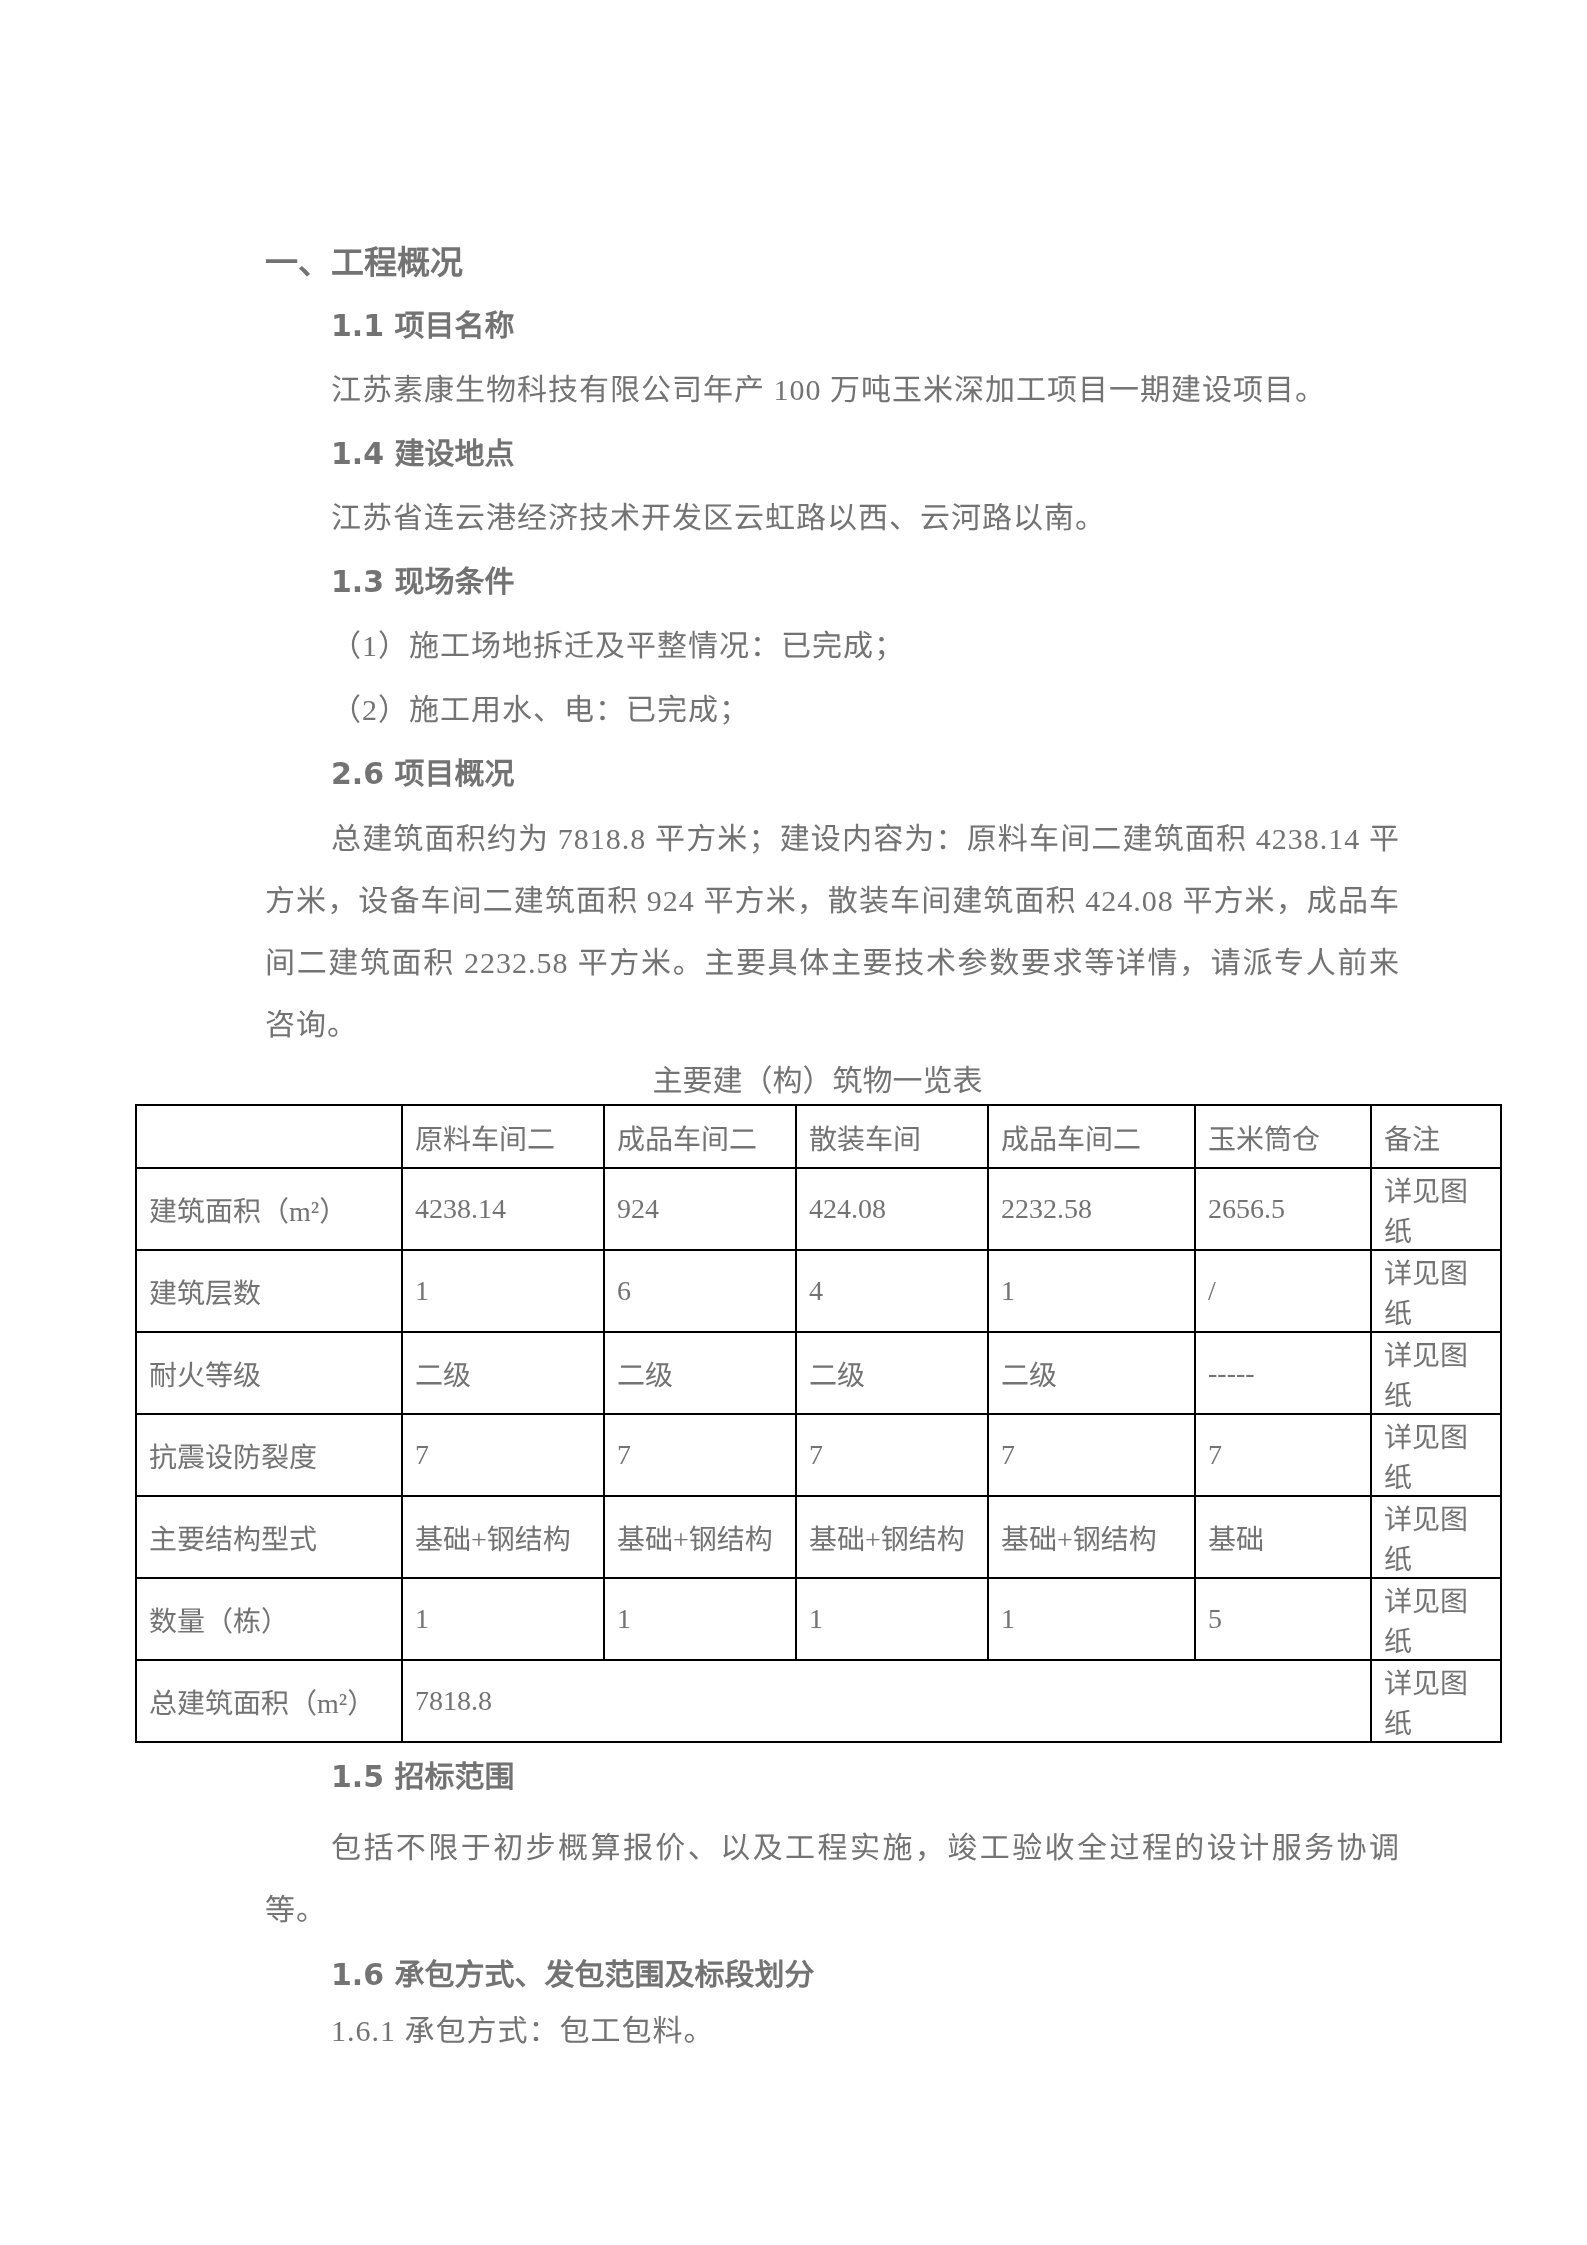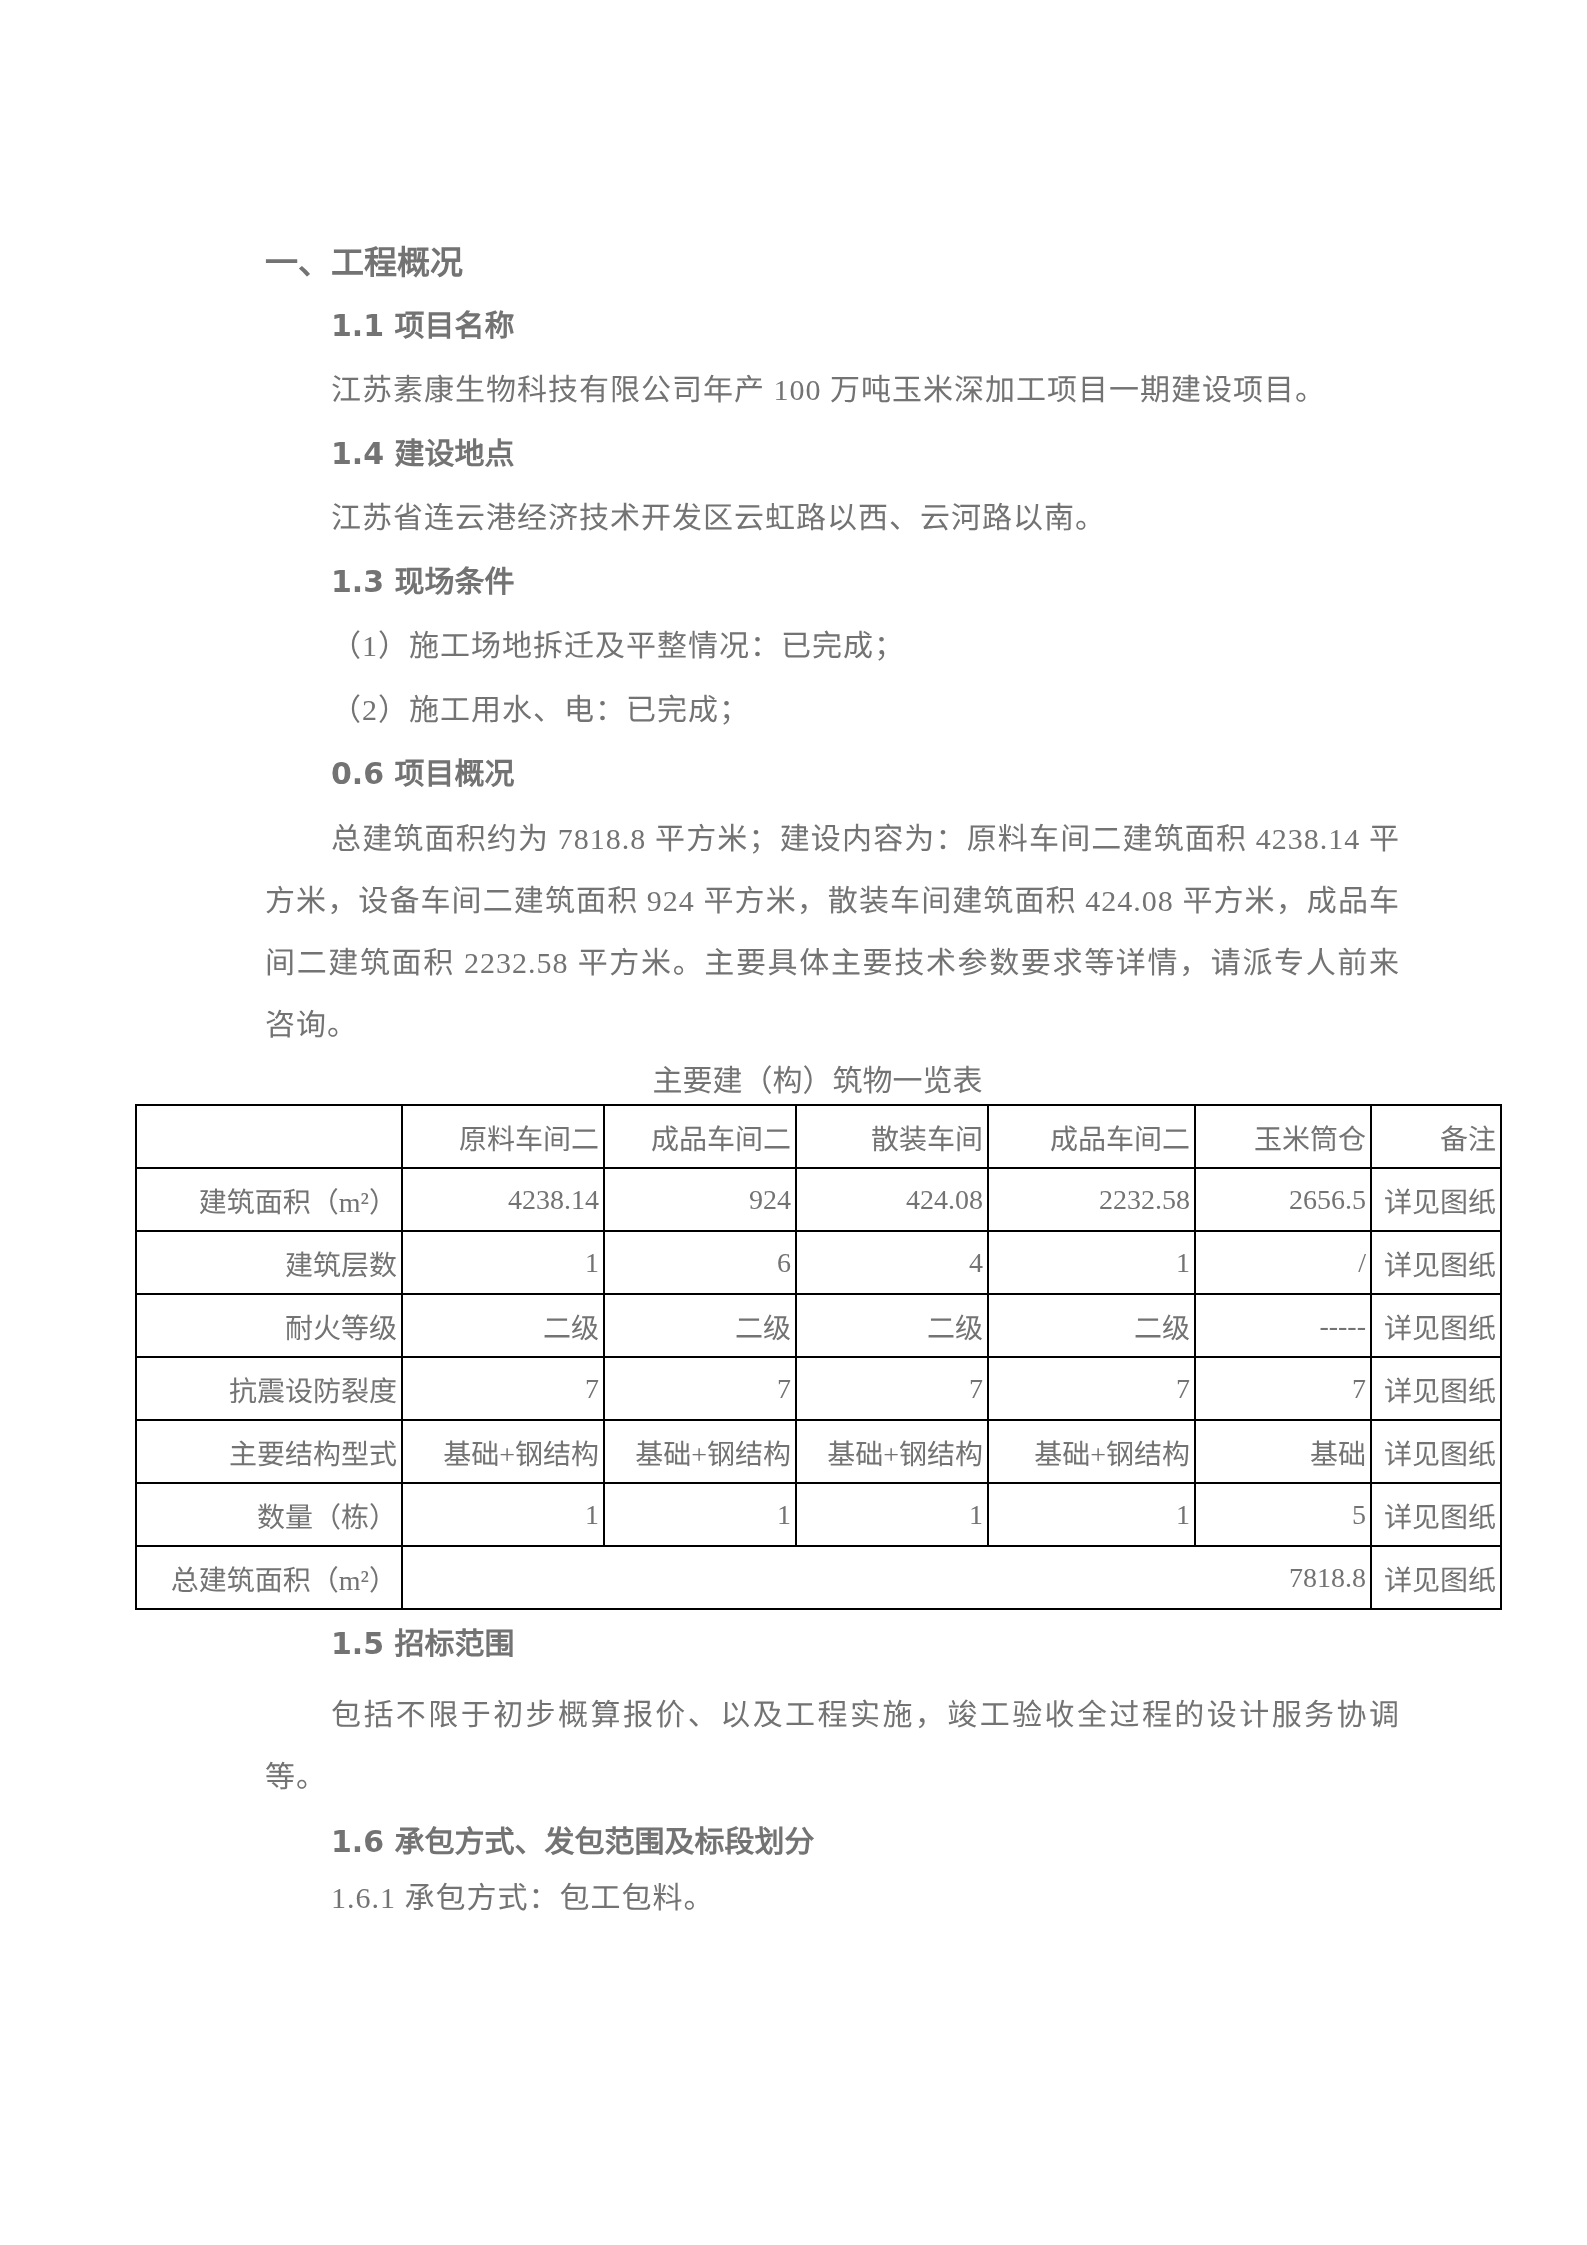--- a/index.html
+++ b/index.html
@@ -43,22 +43,22 @@
     width:1365px; margin:0 0 0 -130px;
   }
   .tbl-wrap { margin-left:-130px; }
   table.btable {
     border-collapse:collapse; table-layout:fixed;
     width:1365px;
     font-size:28px;
   }
   table.btable td {
     border:2px solid #000;
-    text-align:right; vertical-align:middle;
-    padding:0 4px;
+    text-align:left; vertical-align:middle;
+    padding:0 12px;
     height:61px;
     overflow:hidden;
   }
   .mb14 { margin-bottom:14px; }
   .mb16 { margin-bottom:16px; }
   .mb20 { margin-bottom:20px; }
   .mt20 { margin-top:14px; }
 </style>
 </head>
 <body>
@@ -70,21 +70,21 @@
   <div class="h2">1.1 项目名称</div>
   <div class="para-line">江苏素康生物科技有限公司年产 100 万吨玉米深加工项目一期建设项目。</div>
 
   <div class="h2">1.4 建设地点</div>
   <div class="para-line">江苏省连云港经济技术开发区云虹路以西、云河路以南。</div>
 
   <div class="h2">1.3 现场条件</div>
   <div class="para-line">（1）施工场地拆迁及平整情况：已完成；</div>
   <div class="para-line">（2）施工用水、电：已完成；</div>
 
-  <div class="h2 mb14">0.6 项目概况</div>
+  <div class="h2 mb14">2.6 项目概况</div>
   <div class="para-flow">总建筑面积约为 7818.8 平方米；建设内容为：原料车间二建筑面积 4238.14 平方米，设备车间二建筑面积 924 平方米，散装车间建筑面积 424.08 平方米，成品车间二建筑面积 2232.58 平方米。主要具体主要技术参数要求等详情，请派专人前来咨询。</div>
 
   <div class="tbl-title">主要建（构）筑物一览表</div>
 
   <div class="tbl-wrap mb14">
     <table class="btable">
       <colgroup>
         <col style="width:266px">
           <col style="width:202px">
           <col style="width:192px">

